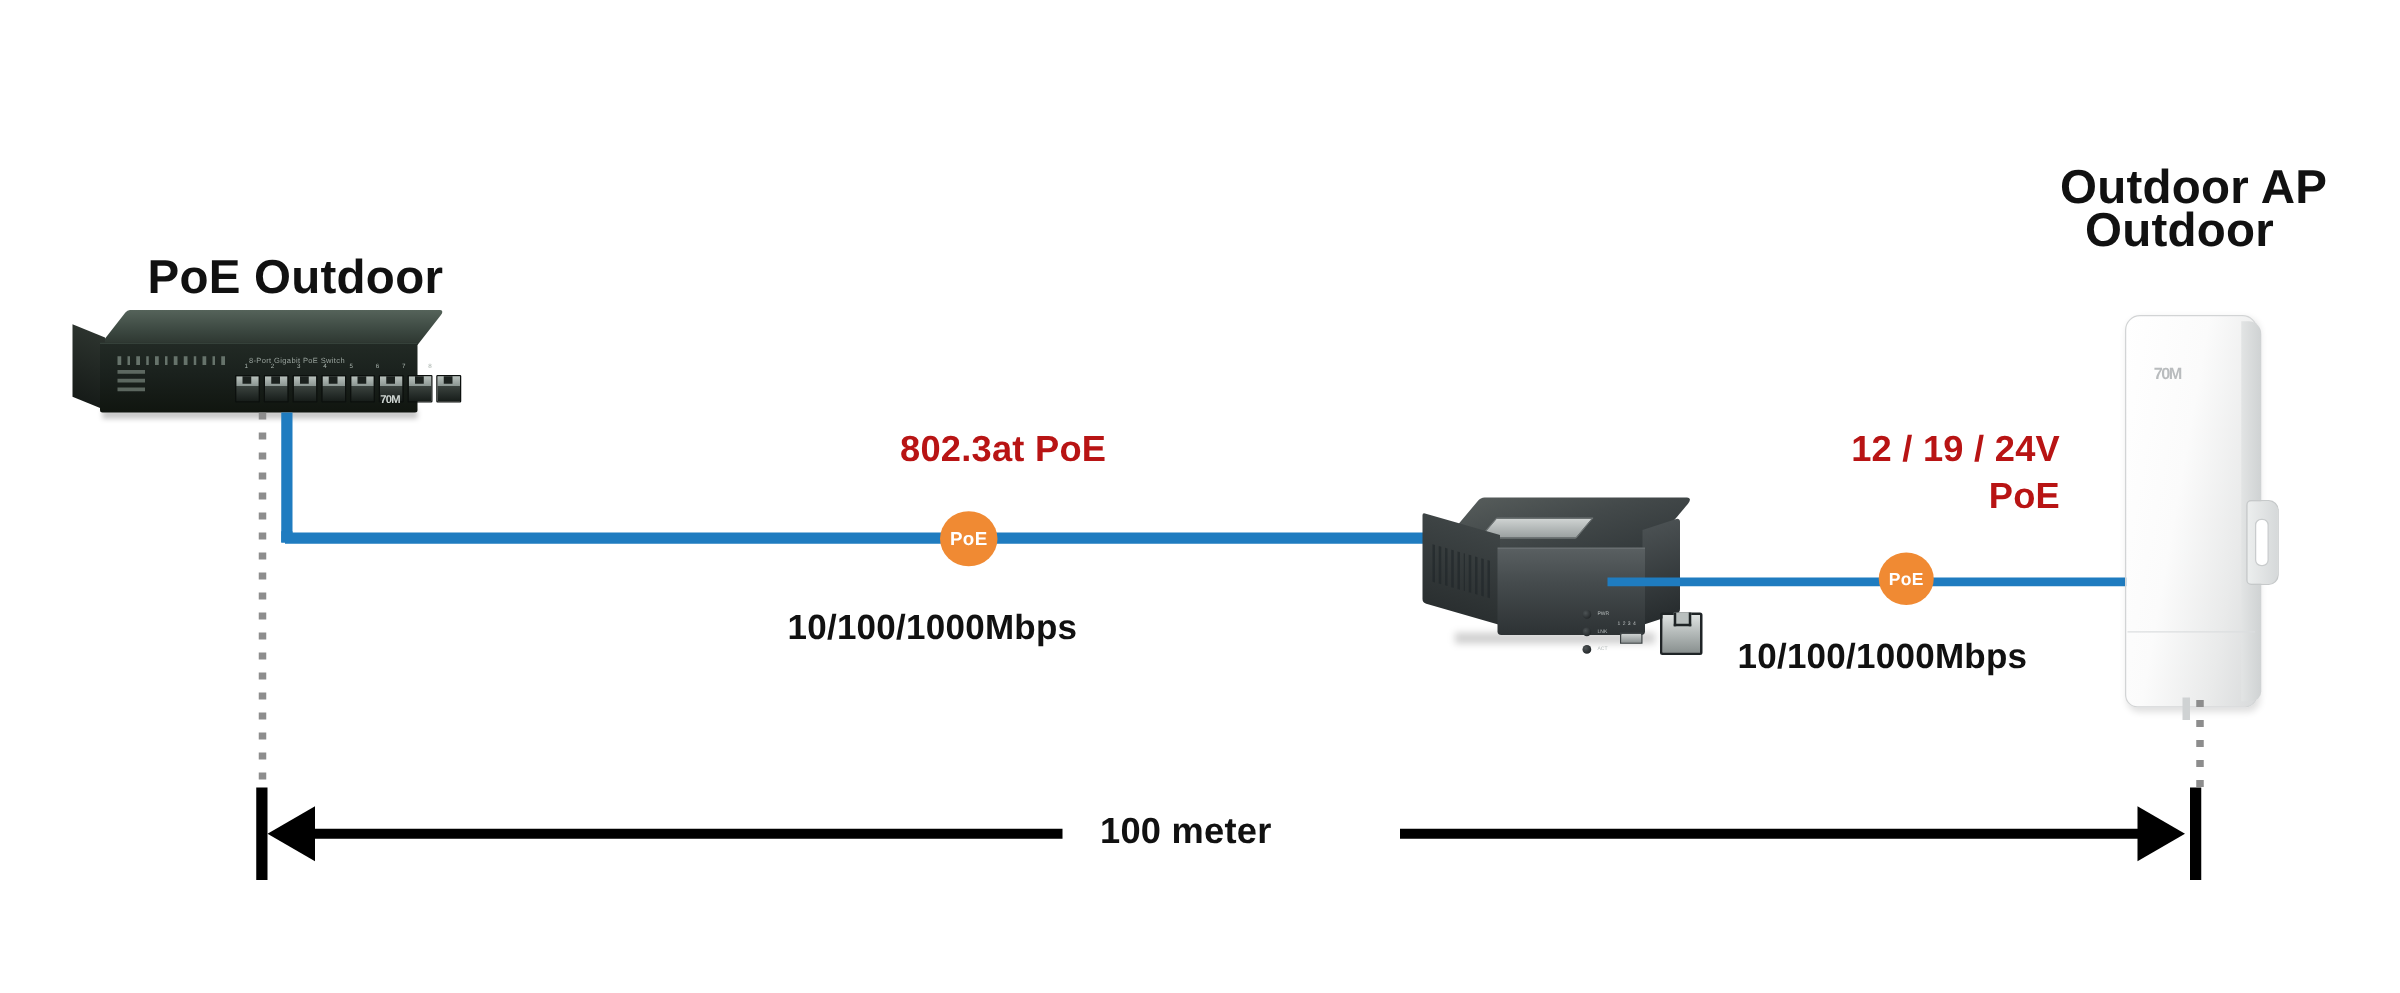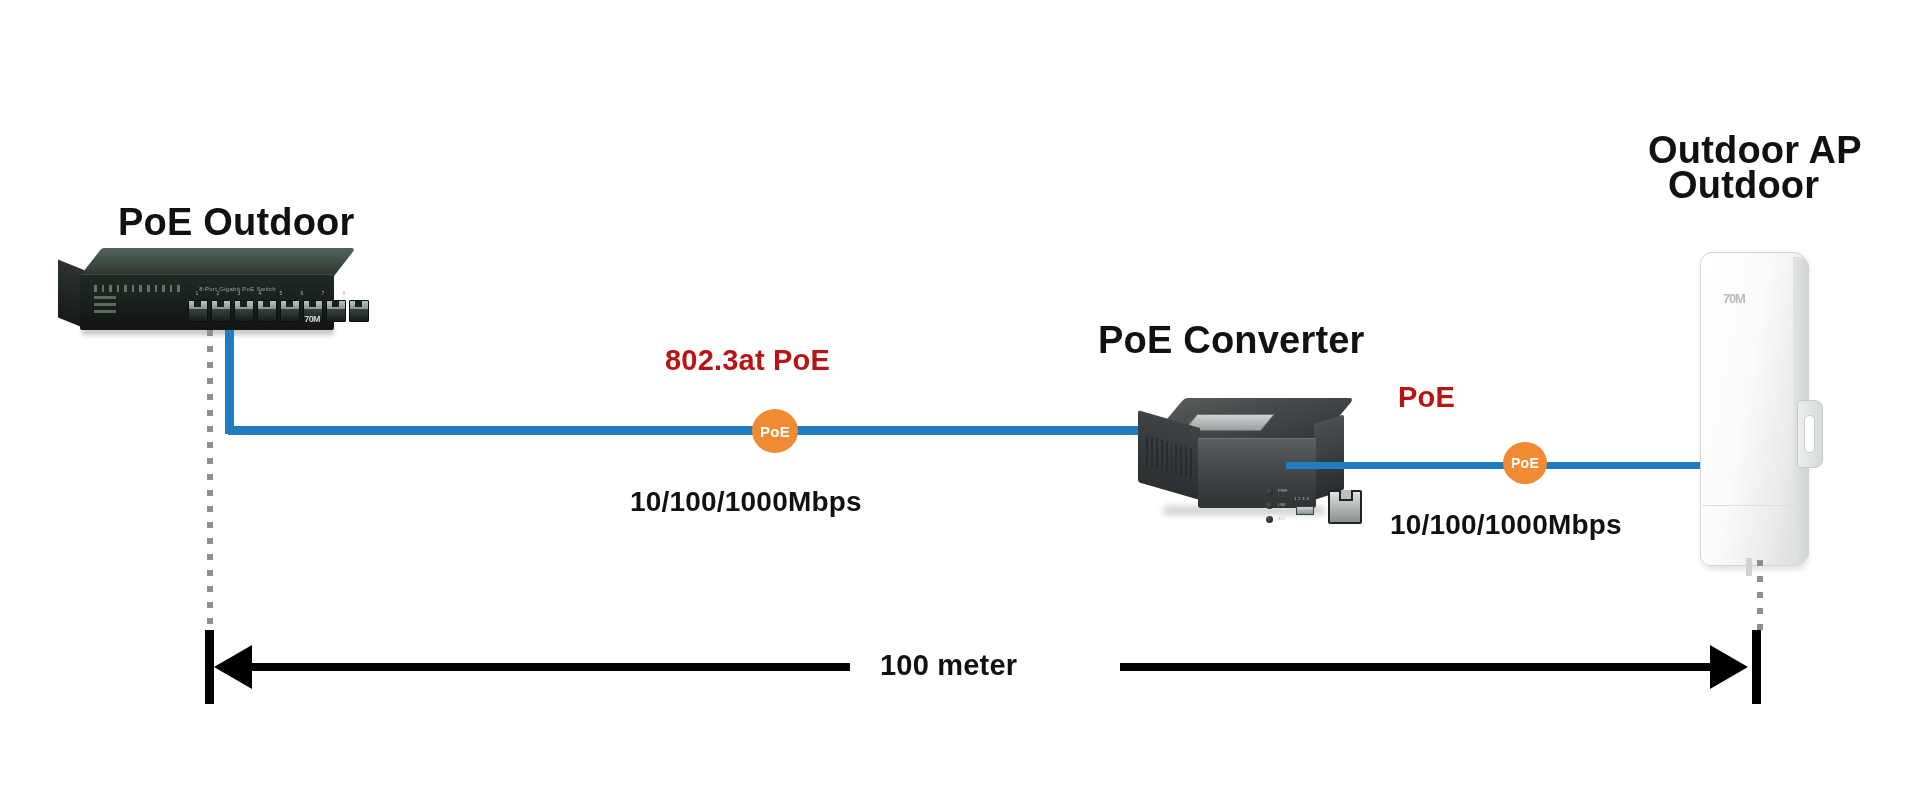--- a/index.html
+++ b/index.html
@@ -28,21 +28,21 @@
     white-space: nowrap;
     line-height: 1.18;
     letter-spacing: 0.2px;
   }
   .lbl.device-title { font-size: 38px; }
   .lbl.speed        { font-size: 28px; }
   .lbl.dist         { font-size: 29px; }
   .lbl.red {
     color: #b81414;
     font-size: 29px;
-    text-align: left;
+    text-align: right;
   }
 
   
   .cable {
     position: absolute;
     background: #1f7cc0;
   }
   .cable.h { height: 9px; }
   .cable.v { width: 9px; }
   .cable.thin { height: 7px; }
@@ -477,21 +477,20 @@
   <div class="elbow" style="left:225px; top:425px;"></div>
 
   <div class="cable h" style="left:228px; top:426px; width:918px;"></div>
 
   <div class="lbl red" style="left:665px; top:343px; width:220px;">802.3at PoE</div>
 
   <div class="poe-badge" style="left:752px; top:409px; width:46px; height:44px; font-size:15px;">PoE</div>
 
   <div class="lbl speed" style="left:630px; top:485px;">10/100/1000Mbps</div>
 
-  <div class="lbl device-title" style="left:1098px; top:318px;">PoE Converter</div>
 
   <div class="converter">
     <div class="shadow"></div>
     <div class="top-face"></div>
     <div class="label-strip"></div>
     <div class="left-face"></div>
     <div class="left-vents">
       <i></i>
         <i></i>
         <i></i>
@@ -516,20 +515,21 @@
         <span>ACT</span>
       </div>
       <div class="dip-text">1 2 3 4</div>
       <div class="dip"></div>
       <div class="rj45"></div>
     </div>
   </div>
 
   <div class="cable thin" style="left:1286px; top:462px; width:420px;"></div>
 
+  <div class="lbl red" style="left:1398px; top:343px; width:250px;">12 / 19 / 24V</div>
   <div class="lbl red" style="left:1398px; top:380px; width:250px;">PoE</div>
 
   <div class="poe-badge" style="left:1503px; top:442px; width:44px; height:42px; font-size:14px;">PoE</div>
 
   <div class="lbl speed" style="left:1390px; top:508px;">10/100/1000Mbps</div>
 
   <div class="lbl device-title" style="left:1648px; top:128px;">Outdoor AP</div>
   <div class="lbl device-title" style="left:1668px; top:163px;">Outdoor</div>
 
   <div class="ap">

